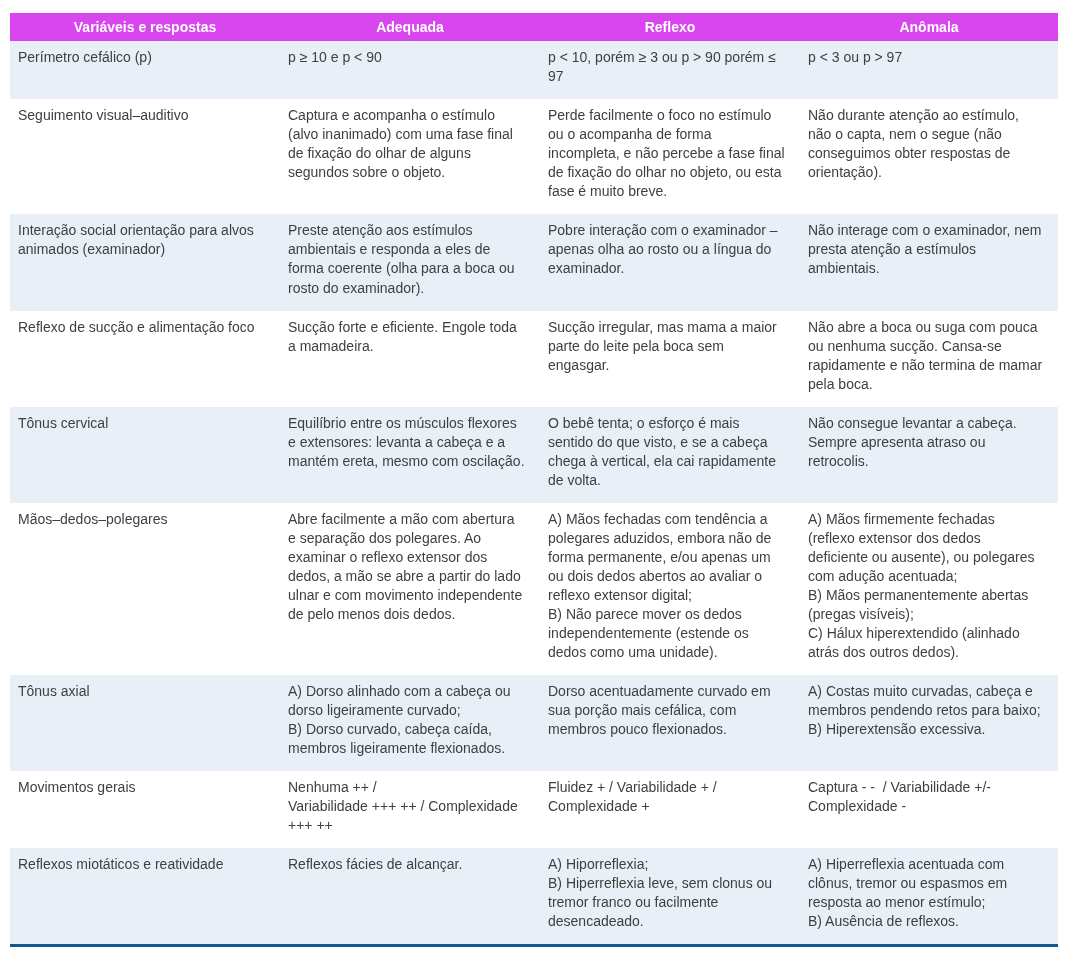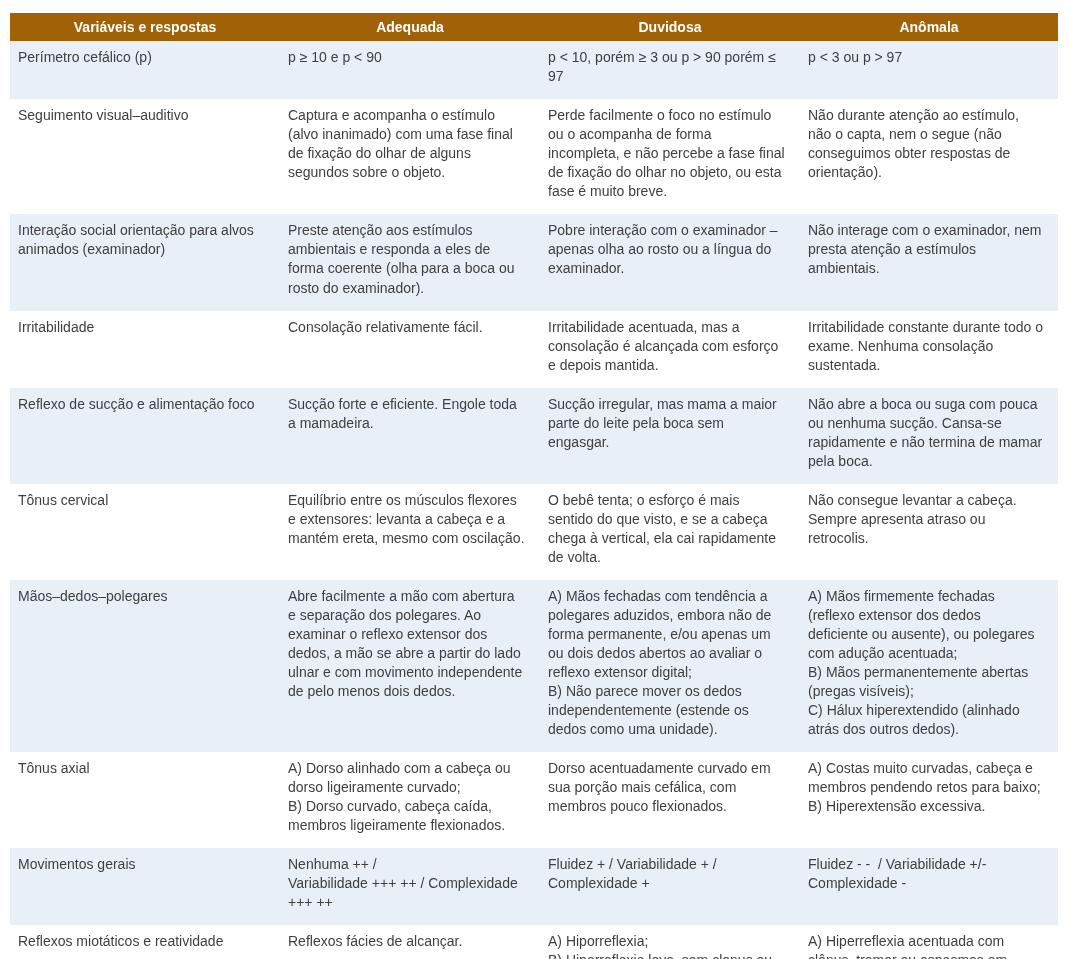--- a/index.html
+++ b/index.html
@@ -15,21 +15,21 @@
     background: #ffffff;
     overflow: hidden;
   }
   table.assessment {
     width: 1048px;
     border-collapse: collapse;
     table-layout: fixed;
     border-bottom: 3px solid #15578C;
   }
   table.assessment thead th {
-    background: #a16207;
+    background: #d946ef;
     color: #ffffff;
     font-weight: bold;
     font-size: 14px;
     line-height: 1.3;
     padding: 5px 6px;
     text-align: center;
   }
   table.assessment td {
     vertical-align: top;
     font-size: 14px;
@@ -50,21 +50,21 @@
     <colgroup>
       <col style="width:270px">
       <col style="width:260px">
       <col style="width:260px">
       <col style="width:258px">
     </colgroup>
     <thead>
       <tr>
         <th>Variáveis e respostas</th>
         <th>Adequada</th>
-        <th>Duvidosa</th>
+        <th>Reflexo</th>
         <th>Anômala</th>
       </tr>
     </thead>
     <tbody>
       <tr>
         <td class="var-cell">Perímetro cefálico (p)</td>
         <td>p ≥ 10 e p &lt; 90</td>
         <td>p &lt; 10, porém ≥ 3 ou p &gt; 90 porém ≤ 97</td>
         <td>p &lt; 3 ou p &gt; 97</td>
       </tr>
@@ -72,26 +72,20 @@
         <td class="var-cell">Seguimento visual–auditivo</td>
         <td>Captura e acompanha o estímulo (alvo inanimado) com uma fase final de fixação do olhar de alguns segundos sobre o objeto.</td>
         <td>Perde facilmente o foco no estímulo ou o acompanha de forma incompleta, e não percebe a fase final de fixação do olhar no objeto, ou esta fase é muito breve.</td>
         <td>Não durante atenção ao estímulo, não o capta, nem o segue (não conseguimos obter respostas de orientação).</td>
       </tr>
       <tr>
         <td class="var-cell">Interação social orientação para alvos animados (examinador)</td>
         <td>Preste atenção aos estímulos ambientais e responda a eles de forma coerente (olha para a boca ou rosto do examinador).</td>
         <td>Pobre interação com o examinador – apenas olha ao rosto ou a língua do examinador.</td>
         <td>Não interage com o examinador, nem presta atenção a estímulos ambientais.</td>
-      </tr>
-      <tr>
-        <td class="var-cell">Irritabilidade</td>
-        <td>Consolação relativamente fácil.</td>
-        <td>Irritabilidade acentuada, mas a consolação é alcançada com esforço e depois mantida.</td>
-        <td>Irritabilidade constante durante todo o exame. Nenhuma consolação sustentada.</td>
       </tr>
       <tr>
         <td class="var-cell">Reflexo de sucção e alimentação foco</td>
         <td>Sucção forte e eficiente. Engole toda a mamadeira.</td>
         <td>Sucção irregular, mas mama a maior parte do leite pela boca sem engasgar.</td>
         <td>Não abre a boca ou suga com pouca ou nenhuma sucção. Cansa-se rapidamente e não termina de mamar pela boca.</td>
       </tr>
       <tr>
         <td class="var-cell">Tônus cervical</td>
         <td>Equilíbrio entre os músculos flexores e extensores: levanta a cabeça e a mantém ereta, mesmo com oscilação.</td>
@@ -114,21 +108,21 @@
         <td>Dorso acentuadamente curvado em sua porção mais cefálica, com membros pouco flexionados.</td>
         <td>A) Costas muito curvadas, cabeça e membros pendendo retos para baixo;
 B) Hiperextensão excessiva.</td>
       </tr>
       <tr>
         <td class="var-cell">Movimentos gerais</td>
         <td>Nenhuma ++ /
 Variabilidade +++ ++ / Complexidade +++ ++</td>
         <td>Fluidez + / Variabilidade + /
 Complexidade +</td>
-        <td>Fluidez - -  / Variabilidade +/-
+        <td>Captura - -  / Variabilidade +/-
 Complexidade -</td>
       </tr>
       <tr>
         <td class="var-cell">Reflexos miotáticos e reatividade</td>
         <td>Reflexos fácies de alcançar.</td>
         <td>A) Hiporreflexia;
 B) Hiperreflexia leve, sem clonus ou tremor franco ou facilmente desencadeado.</td>
         <td>A) Hiperreflexia acentuada com clônus, tremor ou espasmos em resposta ao menor estímulo;
 B) Ausência de reflexos.</td>
       </tr>

